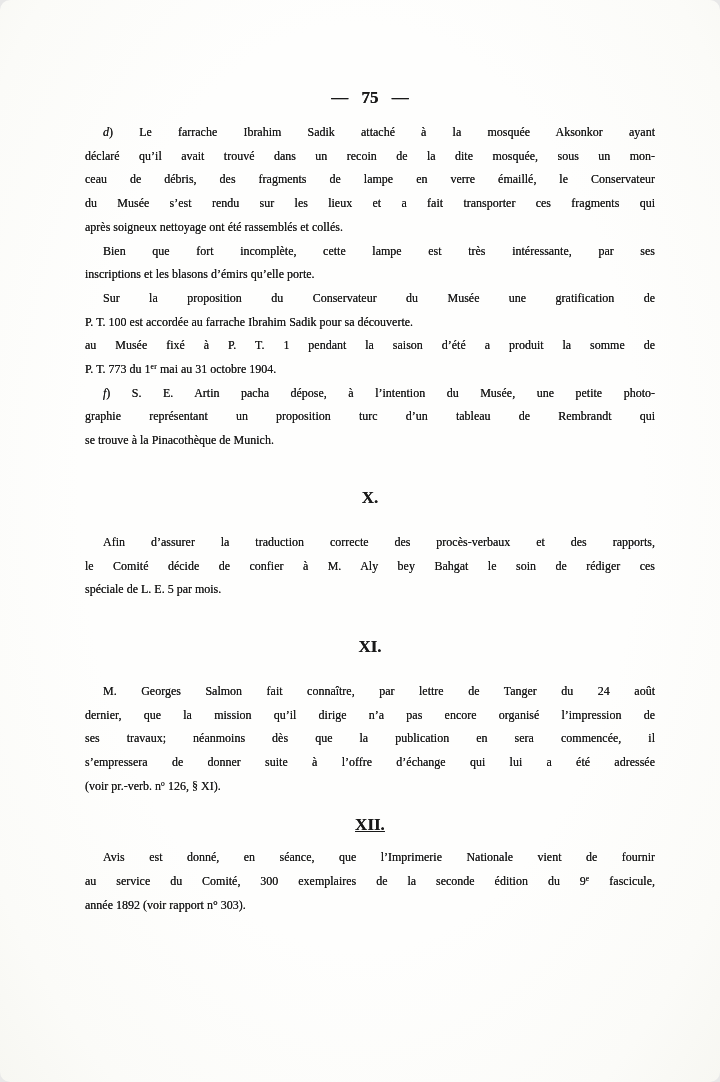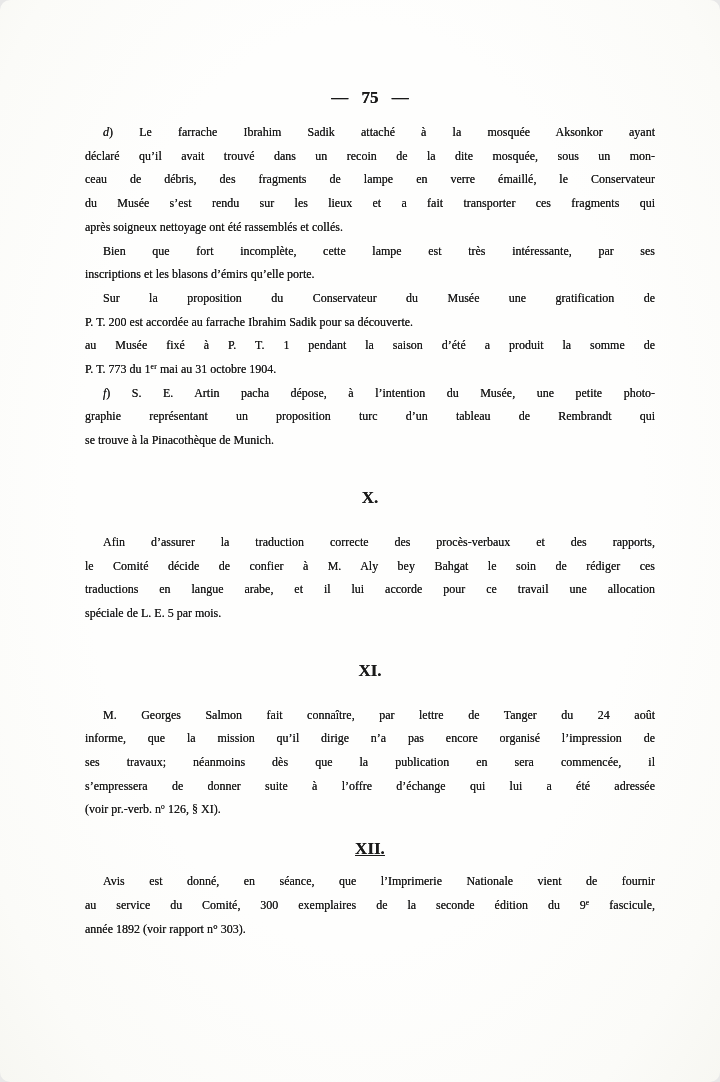--- a/index.html
+++ b/index.html
@@ -68,42 +68,41 @@
         <div class="line">ceau de débris, des fragments de lampe en verre émaillé, le Conservateur</div>
         <div class="line">du Musée s’est rendu sur les lieux et a fait transporter ces fragments qui</div>
         <div class="line last">après soigneux nettoyage ont été rassemblés et collés.</div>
       </div>
       <div class="para">
         <div class="line first">Bien que fort incomplète, cette lampe est très intéressante, par ses</div>
         <div class="line last">inscriptions et les blasons d’émirs qu’elle porte.</div>
       </div>
       <div class="para">
         <div class="line first">Sur la proposition du Conservateur du Musée une gratification de</div>
-        <div class="line last">P. T. 200 est accordée au farrache Ibrahim Sadik pour sa découverte.</div>
+        <div class="line last">P. T. 100 est accordée au farrache Ibrahim Sadik pour sa découverte.</div>
       </div>
       <div class="para">
         <div class="line">au Musée fixé à P. T. 1 pendant la saison d’été a produit la somme de</div>
         <div class="line last">P. T. 773 du 1<sup>er</sup> mai au 31 octobre 1904.</div>
       </div>
       <div class="para">
         <div class="line first"><em>f</em>) S. E. Artin pacha dépose, à l’intention du Musée, une petite photo-</div>
         <div class="line">graphie représentant un proposition turc d’un tableau de Rembrandt qui</div>
         <div class="line last">se trouve à la Pinacothèque de Munich.</div>
       </div>
       <div class="heading h-x">X.</div>
       <div class="para">
         <div class="line first">Afin d’assurer la traduction correcte des procès-verbaux et des rapports,</div>
         <div class="line">le Comité décide de confier à M. Aly bey Bahgat le soin de rédiger ces</div>
-        <div class="line">traductions en langue arabe, et il lui accorde pour ce travail une allocation</div>
         <div class="line last">spéciale de L. E. 5 par mois.</div>
       </div>
       <div class="heading h-xi">XI.</div>
       <div class="para">
         <div class="line first">M. Georges Salmon fait connaître, par lettre de Tanger du 24 août</div>
-        <div class="line">informe, que la mission qu’il dirige n’a pas encore organisé l’impression de</div>
+        <div class="line">dernier, que la mission qu’il dirige n’a pas encore organisé l’impression de</div>
         <div class="line">ses travaux; néanmoins dès que la publication en sera commencée, il</div>
         <div class="line">s’empressera de donner suite à l’offre d’échange qui lui a été adressée</div>
         <div class="line last">(voir pr.-verb. n<sup>o</sup> 126, § XI).</div>
       </div>
       <div class="heading h-xii">XII.</div>
       <div class="para">
         <div class="line first">Avis est donné, en séance, que l’Imprimerie Nationale vient de fournir</div>
         <div class="line">au service du Comité, 300 exemplaires de la seconde édition du 9<sup>e</sup> fascicule,</div>
         <div class="line last">année 1892 (voir rapport n° 303).</div>
       </div>

